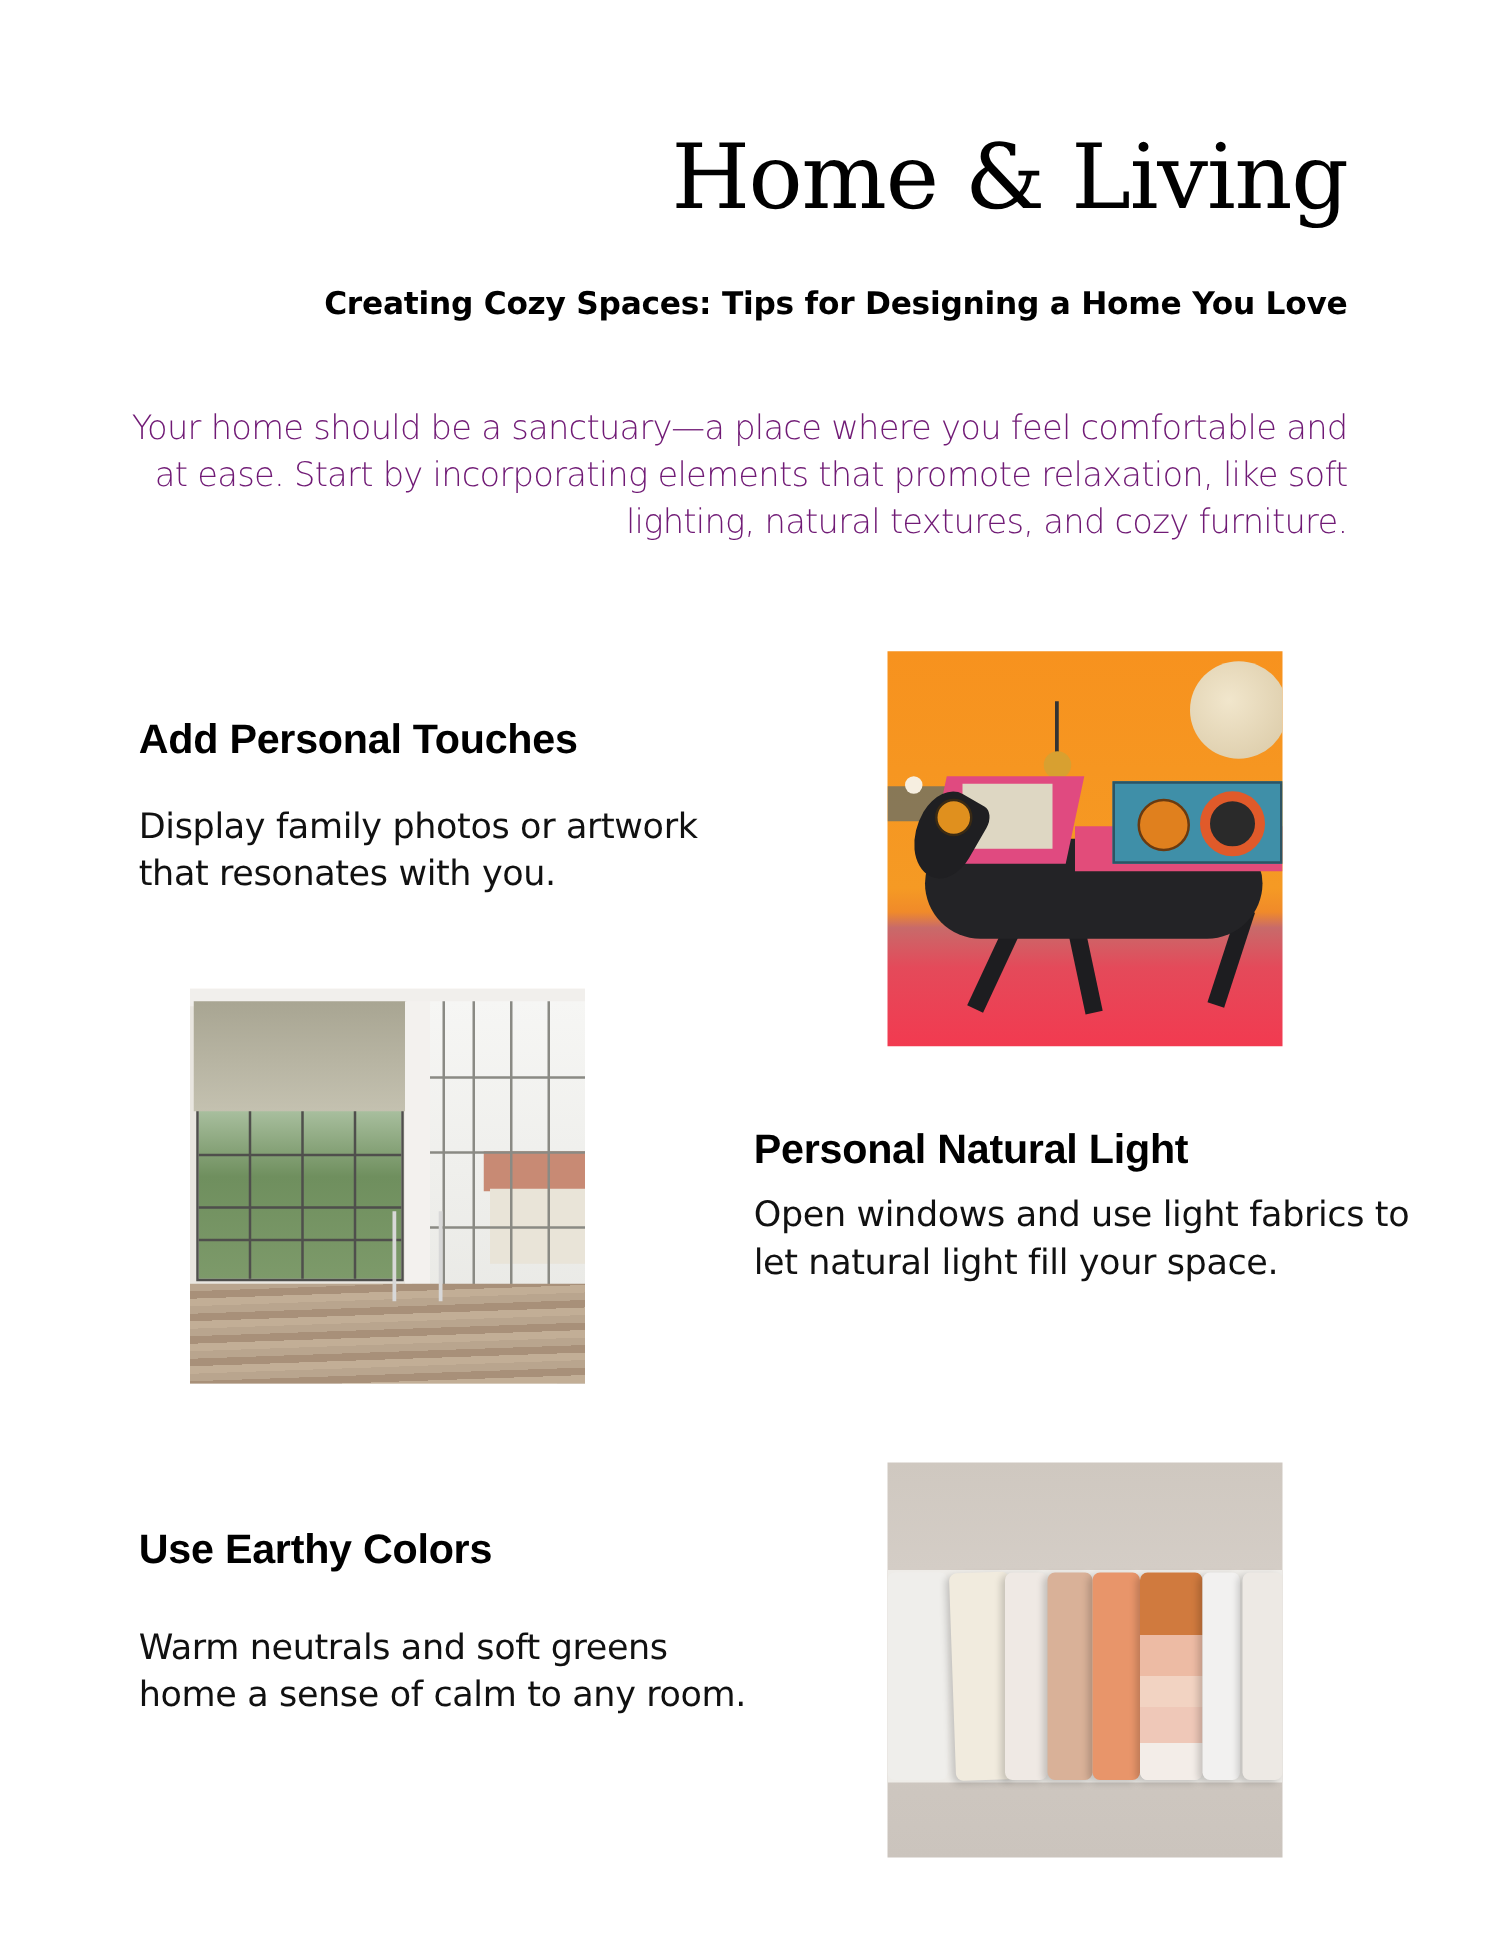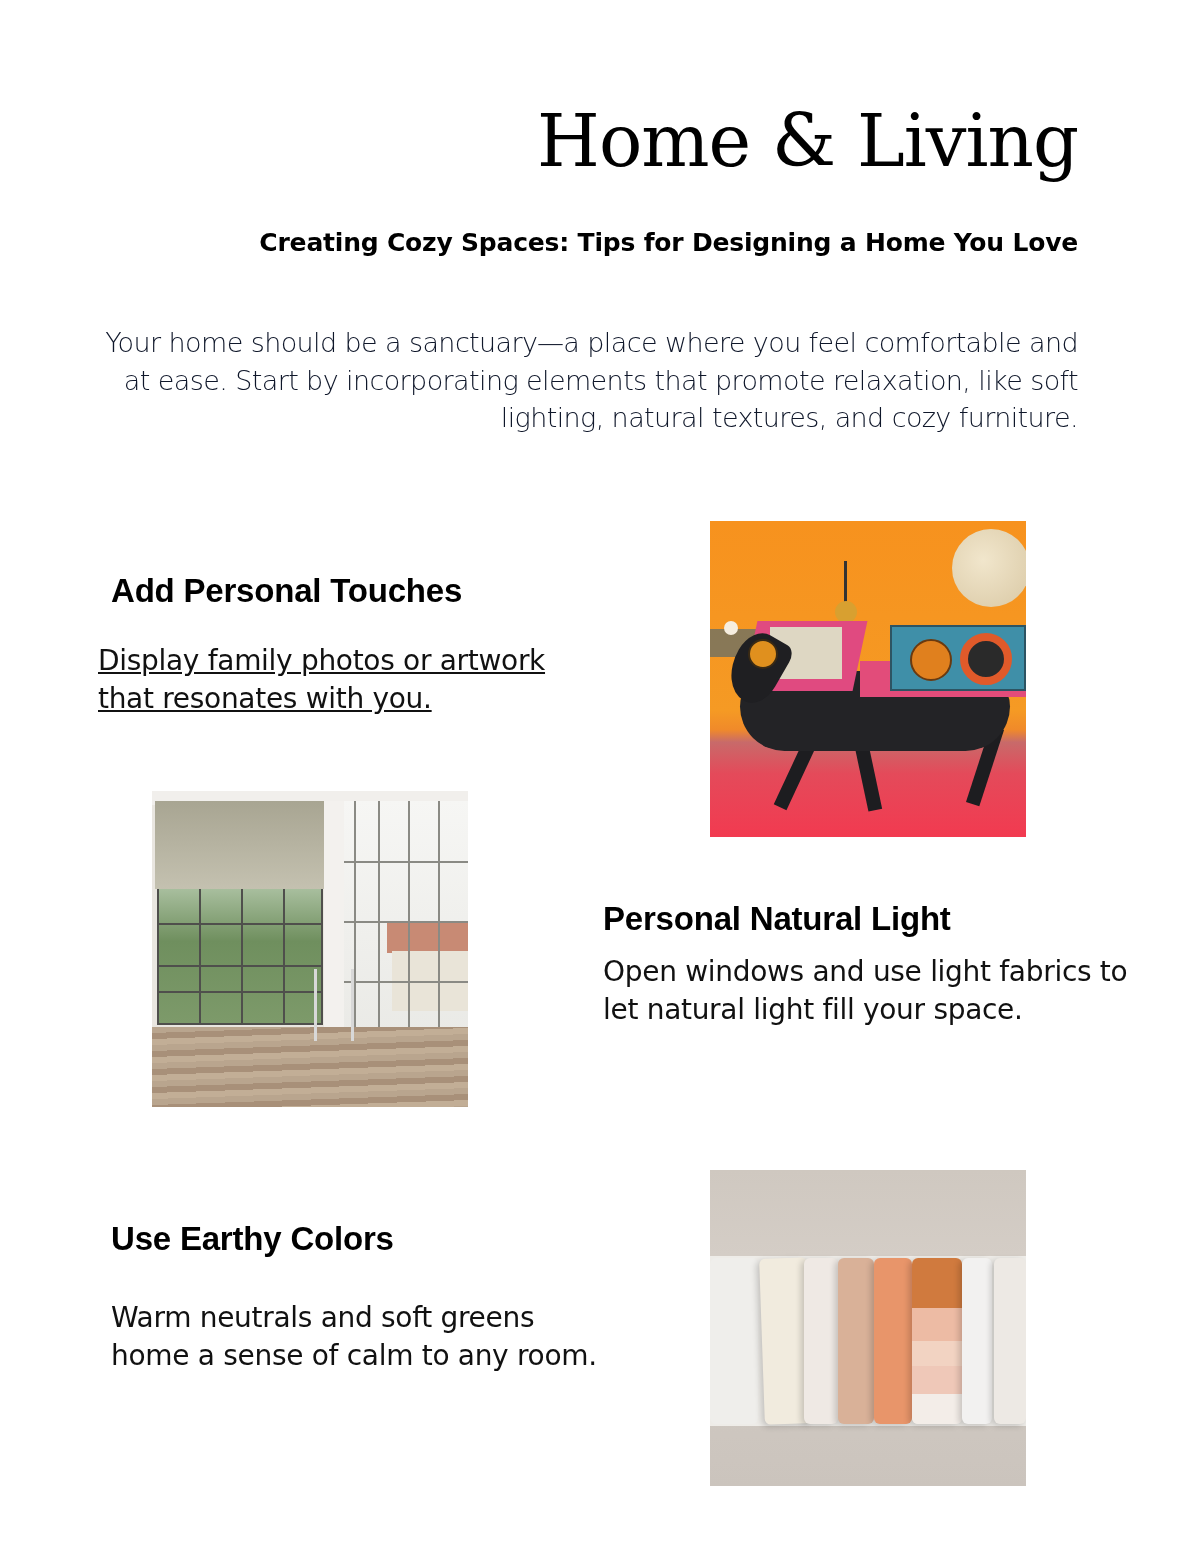--- a/index.html
+++ b/index.html
@@ -12,21 +12,21 @@
     letter-spacing: -1px; line-height: 90px; color: #000; white-space: nowrap;
   }
   .subtitle {
     position: absolute; right: 122px; top: 228px;
     font-family: "DejaVu Sans", sans-serif; font-weight: 700; font-size: 25px;
     line-height: 30px; white-space: nowrap; letter-spacing: -0.2px;
   }
   .intro {
     position: absolute; left: 96px; width: 982px; top: 324px;
     font-family: "DejaVu Sans", sans-serif; font-size: 27px; font-weight: 300;
-    line-height: 37.5px; text-align: right; color: #0f172a;
+    line-height: 37.5px; text-align: right; color: #701a75;
     font-stretch: condensed; letter-spacing: -0.6px;
   }
 
   .sec-heading {
     position: absolute; font-family: Liberation Sans, sans-serif; font-weight: 700;
     font-size: 33px; line-height: 38px; white-space: nowrap; letter-spacing: -0.2px;
   }
   .sec-body {
     position: absolute; font-family: "DejaVu Sans", sans-serif; font-weight: 400;
     font-size: 28px; line-height: 38px; color: #111; letter-spacing: -0.3px;
@@ -74,21 +74,21 @@
   .palette .strip { position:absolute; left:0; top:86px; width:316px; height:170px; background:#eeece8; }
 </style>
 </head>
 <body>
 
 <h1 class="title">Home &amp; Living</h1>
 <h2 class="subtitle">Creating Cozy Spaces: Tips for Designing a Home You Love</h2>
 <p class="intro">Your home should be a sanctuary—a place where you feel comfortable and at ease. Start by incorporating elements that promote relaxation, like soft lighting, natural textures, and cozy furniture.</p>
 
 <h3 class="sec-heading" style="left:111px; top:572px;">Add Personal Touches</h3>
-<p class="sec-body" style="left:98px; top:642px; width:450px;text-decoration:underline;">Display family photos or artwork that resonates with you.</p>
+<p class="sec-body" style="left:111px; top:642px; width:450px;">Display family photos or artwork that resonates with you.</p>
 
 <div class="img art" style="left:710px; top:521px;">
 
   <div class="haze"></div>
   <div class="sun"></div>
   <div class="moon"></div>
   <div class="spire"></div>
   <div class="orb"></div>
   <div class="leg" style="left:80px; top:210px; transform:rotate(25deg);"></div>
   <div class="leg" style="left:150px; top:210px; transform:rotate(-12deg);"></div>

